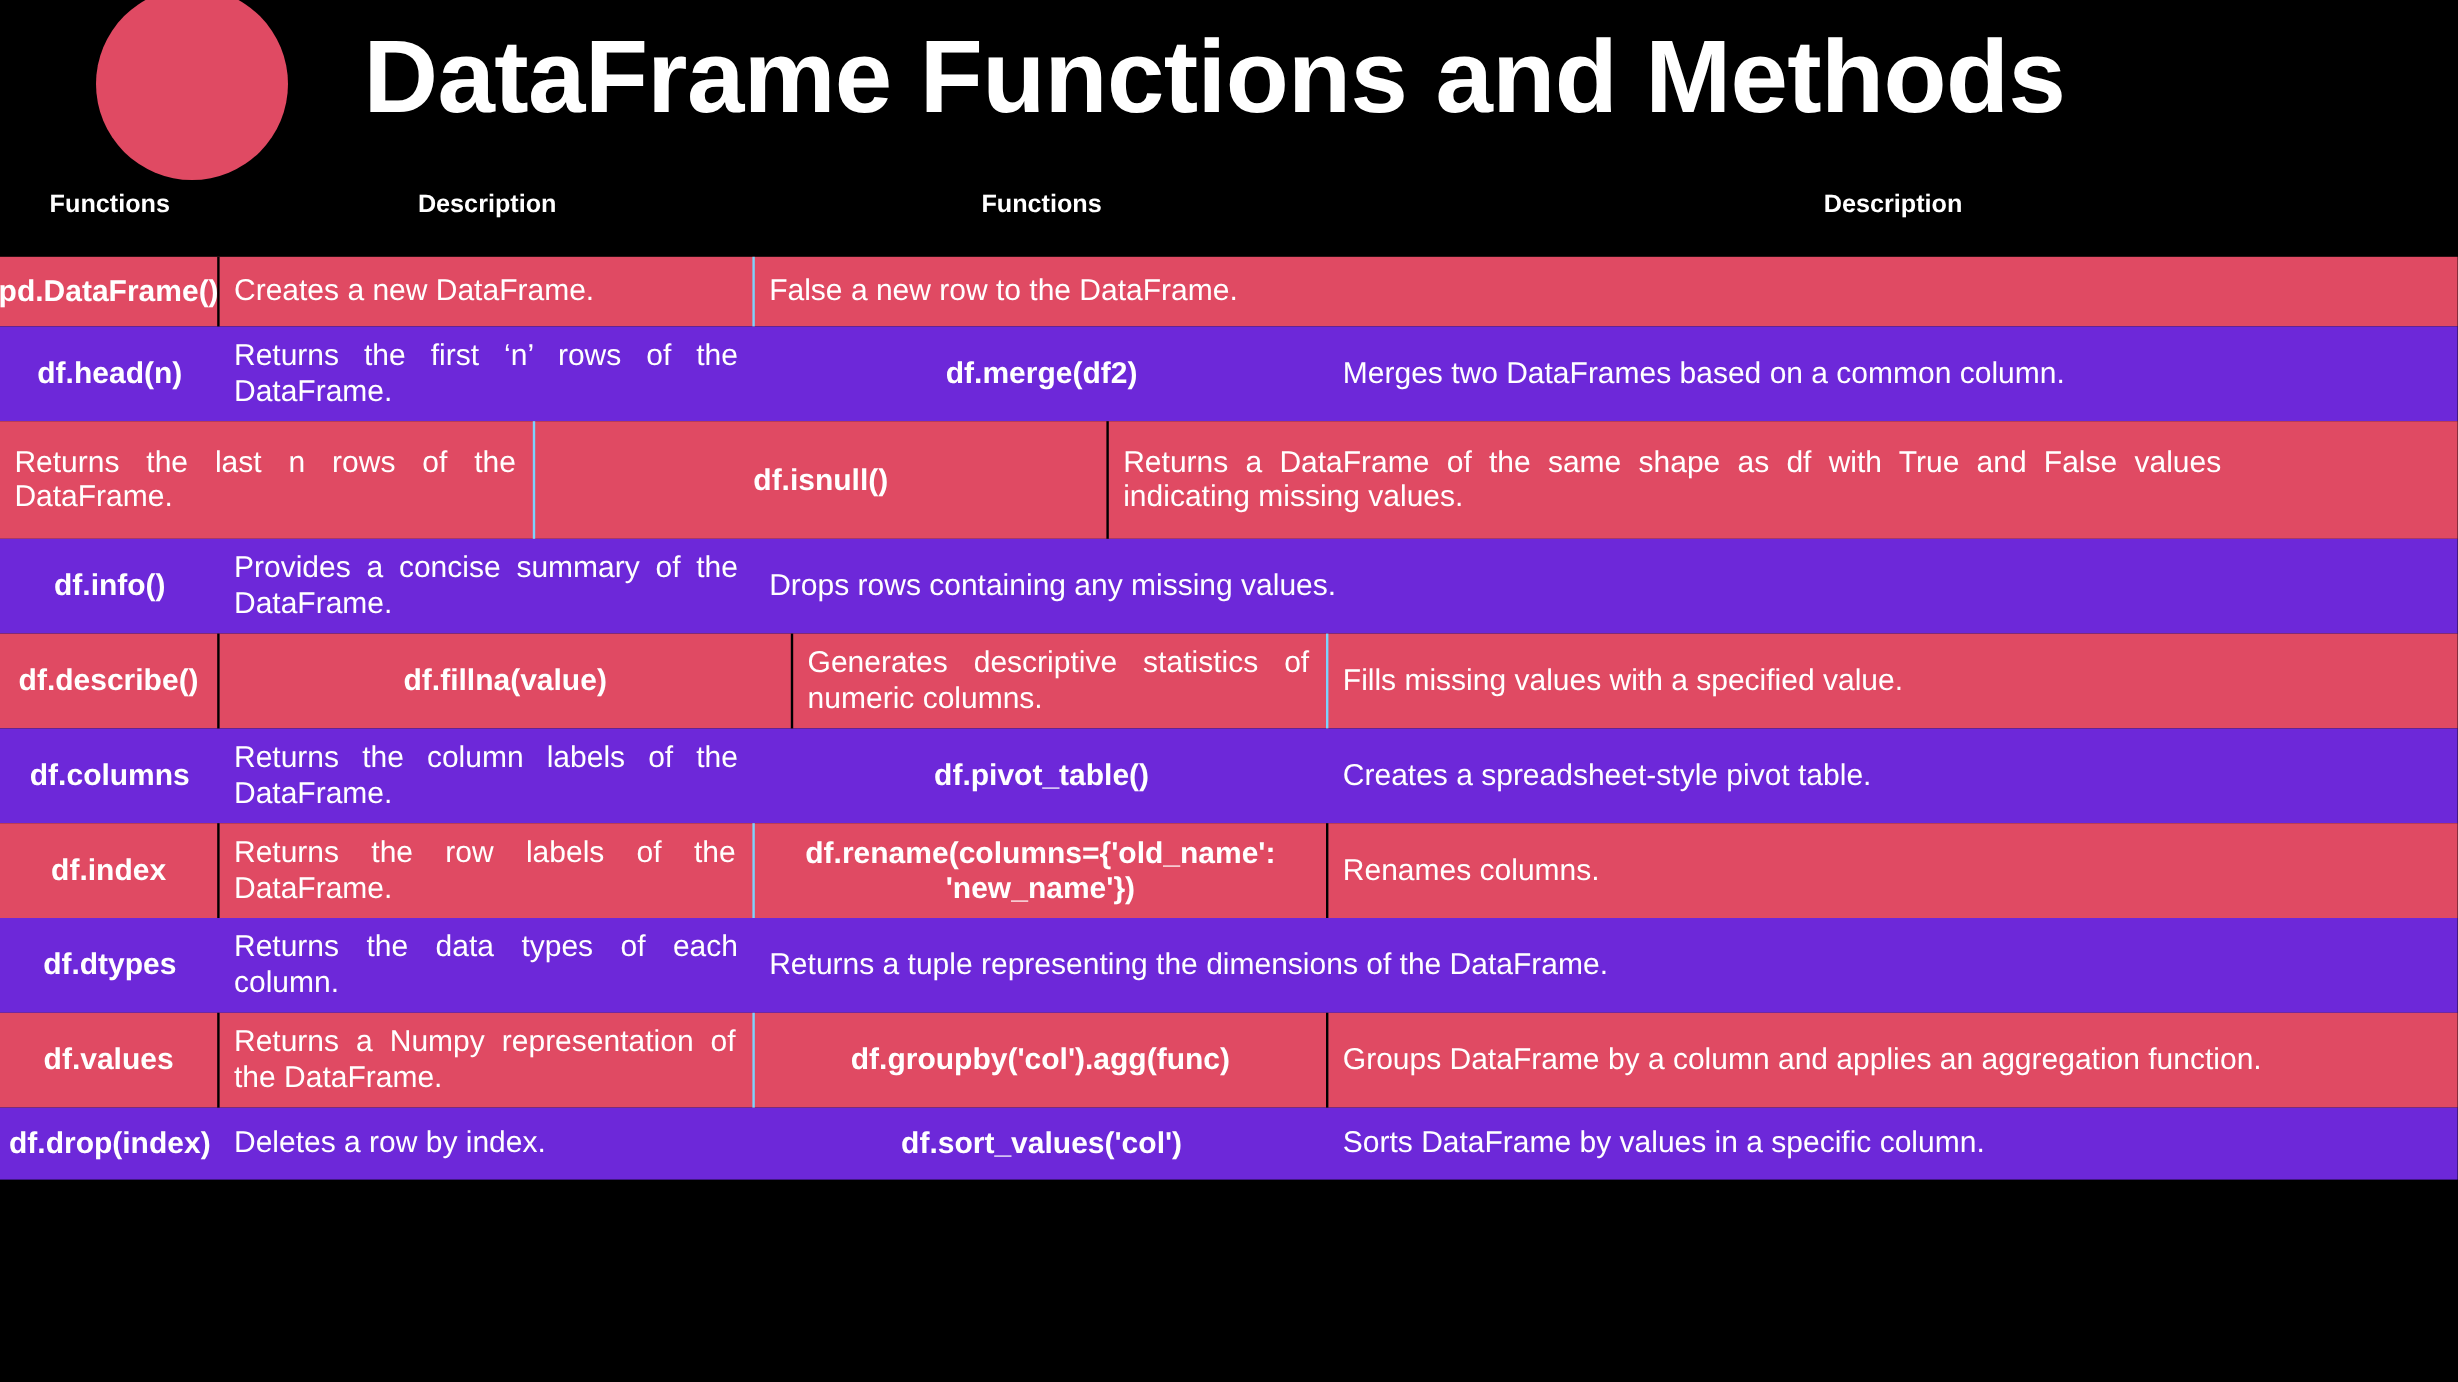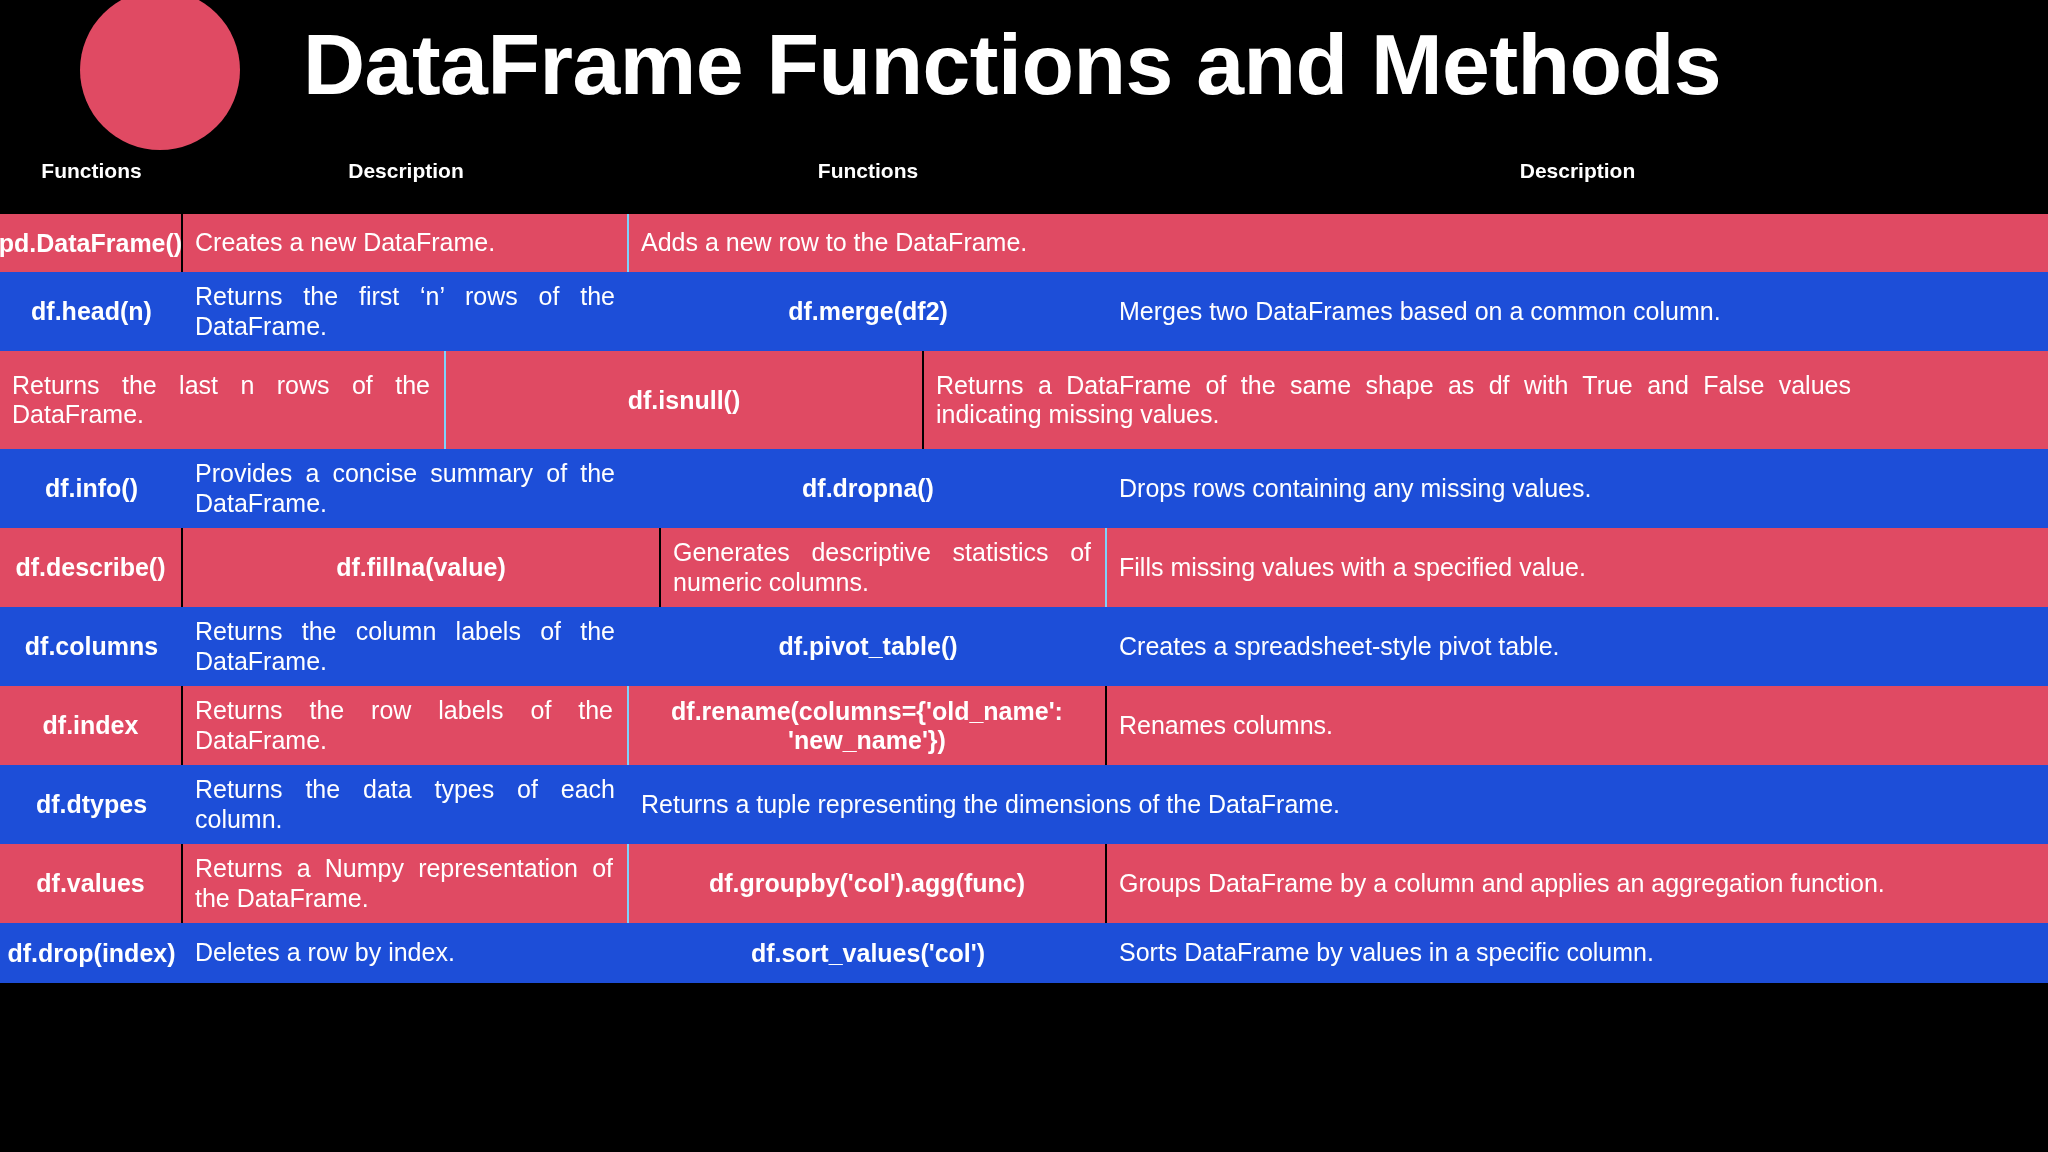--- a/index.html
+++ b/index.html
@@ -61,21 +61,21 @@
     left:0;top:214px;
     width:1724px;
     z-index:2;
   }
   .row{
     display:flex;
     width:2048px;
     align-items:stretch;
   }
   .row.pink{background:#E04A63;}
-  .row.dark{background:#1d4ed8;}
+  .row.dark{background:#6d28d9;}
 
   .cell{
     box-sizing:border-box;
     display:flex;
     align-items:center;
     color:#FFFFFF;
     font-size:25px;
     padding-top:10px;
     padding-bottom:10px;
   }
@@ -120,37 +120,36 @@
     <div class="head-cell c1">Functions</div>
     <div class="head-cell c2">Description</div>
     <div class="head-cell c3">Functions</div>
     <div class="head-cell c4">Description</div>
   </div>
 
   <div class="table" id="table-body">
       <div class="row pink h-1">
         <div class="cell fn c1">pd.DataFrame()</div>
         <div class="cell desc c2 mid">Creates a new DataFrame.</div>
-        <div class="cell desc c4">Adds a new row to the DataFrame.</div>
+        <div class="cell desc c4">False a new row to the DataFrame.</div>
       </div>
       <div class="row dark h-2">
         <div class="cell fn c1">df.head(n)</div>
         <div class="cell desc c2 mid">Returns the first ‘n’ rows of the DataFrame.</div>
         <div class="cell fn c3">df.merge(df2)</div>
         <div class="cell desc c4">Merges two DataFrames based on a common column.</div>
       </div>
       <div class="row pink h-3">
         <div class="cell desc c2 mid">Returns the last n rows of the DataFrame.</div>
         <div class="cell fn c3">df.isnull()</div>
         <div class="cell desc c4">Returns a DataFrame of the same shape as df with True and False values indicating missing values.</div>
       </div>
       <div class="row dark h-2">
         <div class="cell fn c1">df.info()</div>
         <div class="cell desc c2 mid">Provides a concise summary of the DataFrame.</div>
-        <div class="cell fn c3">df.dropna()</div>
         <div class="cell desc c4">Drops rows containing any missing values.</div>
       </div>
       <div class="row pink h-2">
         <div class="cell fn c1">df.describe()</div>
         <div class="cell fn c3">df.fillna(value)</div>
         <div class="cell desc c2 mid">Generates descriptive statistics of numeric columns.</div>
         <div class="cell desc c4">Fills missing values with a specified value.</div>
       </div>
       <div class="row dark h-1">
         <div class="cell fn c1">df.columns</div>

